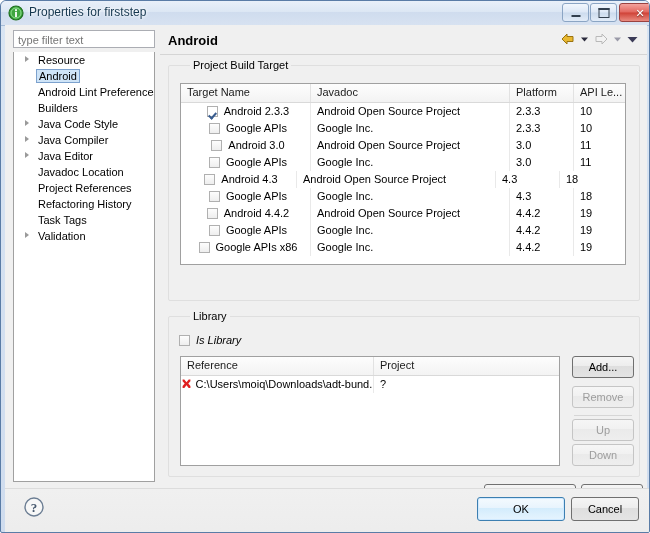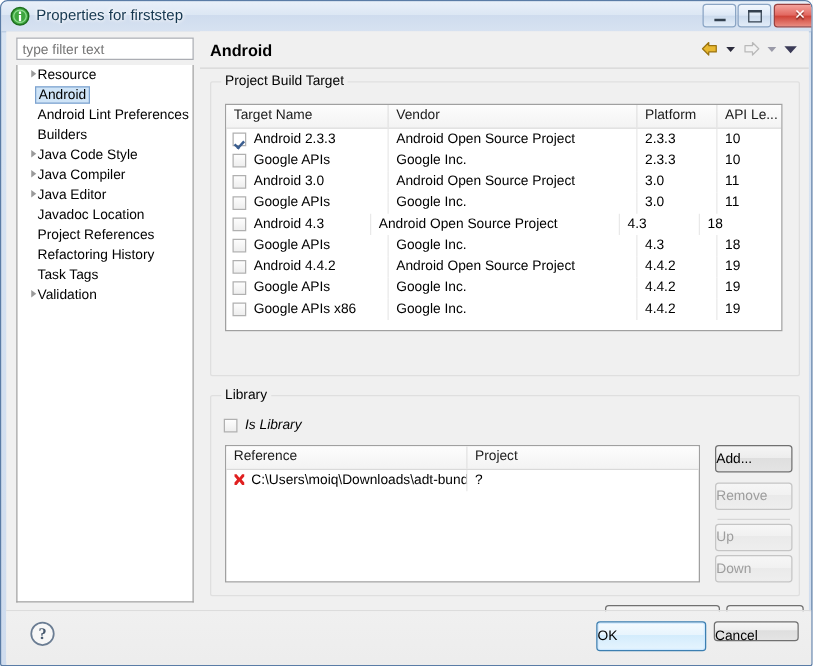--- a/index.html
+++ b/index.html
@@ -82,21 +82,21 @@
     outline:none;
   }
   #tree{
     position:absolute;left:8px;top:27px;width:142px;height:430px;
     background:#fff;border:1px solid #a0a0a0;border-top:none;
     box-sizing:border-box;
     overflow:hidden;
   }
   .tnode{
     position:relative;height:16px;line-height:16px;
-    padding-left:16px;white-space:nowrap;font-size:11px;color:#000;
+    padding-left:24px;white-space:nowrap;font-size:11px;color:#000;
   }
   .tnode .arrow{
     position:absolute;left:11px;top:4px;
     width:0;height:0;
     border-left:4px solid #9a9a9a;
     border-top:3.5px solid transparent;
     border-bottom:3.5px solid transparent;
   }
   .tnode.sel > .tlabel{
     background:#cfe4f7;border:1px solid #7da2ce;
@@ -123,21 +123,21 @@
   svg{display:block;}
 
   
   .group{
     position:absolute;
     border:1px solid #dfdfdf;
     border-radius:2px;
     background:transparent;
   }
   .group-title{
-    position:absolute;top:-7px;left:8px;
+    position:absolute;top:-7px;left:21px;
     background:#f0f0f0;padding:0 3px;font-size:11px;color:#000;
   }
 
   
   .tbl{
     position:absolute;background:#fff;border:1px solid #a0a0a0;
     box-sizing:border-box;overflow:hidden;
   }
   .thead{
     display:flex;height:18px;line-height:17px;
@@ -153,21 +153,21 @@
   .th:last-child{border-right:none;}
   .trow{
     display:flex;height:17px;line-height:17px;font-size:11px;color:#000;
   }
   .td{
     box-sizing:border-box;padding-left:6px;
     border-right:1px solid #e9e9e9;
     overflow:hidden;white-space:nowrap;
   }
   .td:last-child{border-right:none;}
-  .cbcell{padding-left:5px;display:flex;align-items:center;}
+  .cbcell{padding-left:5px;display:flex;align-items:center;justify-content:center;}
   .cb{
     width:11px;height:11px;box-sizing:border-box;
     border:1px solid #b0b0b0;
     background:linear-gradient(to bottom,#fdfdfd,#eeeeee);
     margin-right:6px;flex:none;position:relative;
   }
   .cb.checked:after{
     content:"";position:absolute;left:2px;top:4px;
     width:3px;height:6px;
     border:solid #3a5d8f;border-width:0 2px 2px 0;
@@ -180,21 +180,21 @@
     position:absolute;left:10px;top:16px;height:14px;
     display:flex;align-items:center;font-size:11px;font-style:italic;
   }
 
   
   .btn{
     position:absolute;box-sizing:border-box;
     border:1px solid #707070;border-radius:3px;
     background:linear-gradient(to bottom,#f5f5f5 0%,#ededed 45%,#dedede 46%,#e4e4e4 100%);
     font-family:inherit;font-size:11px;color:#000;
-    line-height:20px;
+    text-align:center;line-height:20px;
     cursor:default;
     white-space:nowrap;
   }
   .btn.disabled{color:#9d9d9d;border-color:#c5c5c5;
     background:linear-gradient(to bottom,#f6f6f6 0%,#f1f1f1 45%,#eaeaea 46%,#eeeeee 100%);}
   .btn.default{
     border:1px solid #3c7fb1;
     box-shadow:inset 0 0 0 1px #cfe9ff;
     background:linear-gradient(to bottom,#f4fafe 0%,#e8f4fd 45%,#d3ecfc 46%,#e6f4fe 100%);
   }
@@ -319,21 +319,21 @@
         </span>
       </div>
 
       <div class="group" style="left:8px;top:40px;width:470px;height:234px;">
         <span class="group-title">Project Build Target</span>
       </div>
 
       <div class="tbl" style="left:20px;top:58px;width:446px;height:182px;">
         <div class="thead">
           <div class="th" style="width:130px">Target Name</div>
-          <div class="th" style="width:199px">Vendor</div>
+          <div class="th" style="width:199px">Javadoc</div>
           <div class="th" style="width:64px">Platform</div>
           <div class="th" style="width:51px">API Le...</div>
         </div>
 
         <div class="trow">
           <div class="td cbcell" style="width:130px">
             <span class="cb checked"></span>
             <span>Android 2.3.3</span>
           </div>
           <div class="td" style="width:199px">Android Open Source Project</div>
@@ -466,16 +466,16 @@
     <div id="bottom-bar"></div>
 
     <span id="help-icon">
       <svg width="22" height="22" viewBox="0 0 22 22">
         <circle cx="11" cy="11" r="9" fill="#f7f7f7" stroke="#6b7d93" stroke-width="1.4"></circle>
         <text x="11" y="15.5" text-anchor="middle" font-family="Liberation Serif, serif" font-size="13" font-weight="bold" fill="#46586e">?</text>
       </svg>
     </span>
 
     <div class="btn default" style="left:472px;top:472px;width:88px;height:24px;line-height:22px;">OK</div>
-    <div class="btn" style="left:566px;top:472px;width:68px;height:16px;line-height:22px;">Cancel</div>
+    <div class="btn" style="left:566px;top:472px;width:68px;height:24px;line-height:22px;">Cancel</div>
 
   </div>
 </div>
 
 </body></html>

